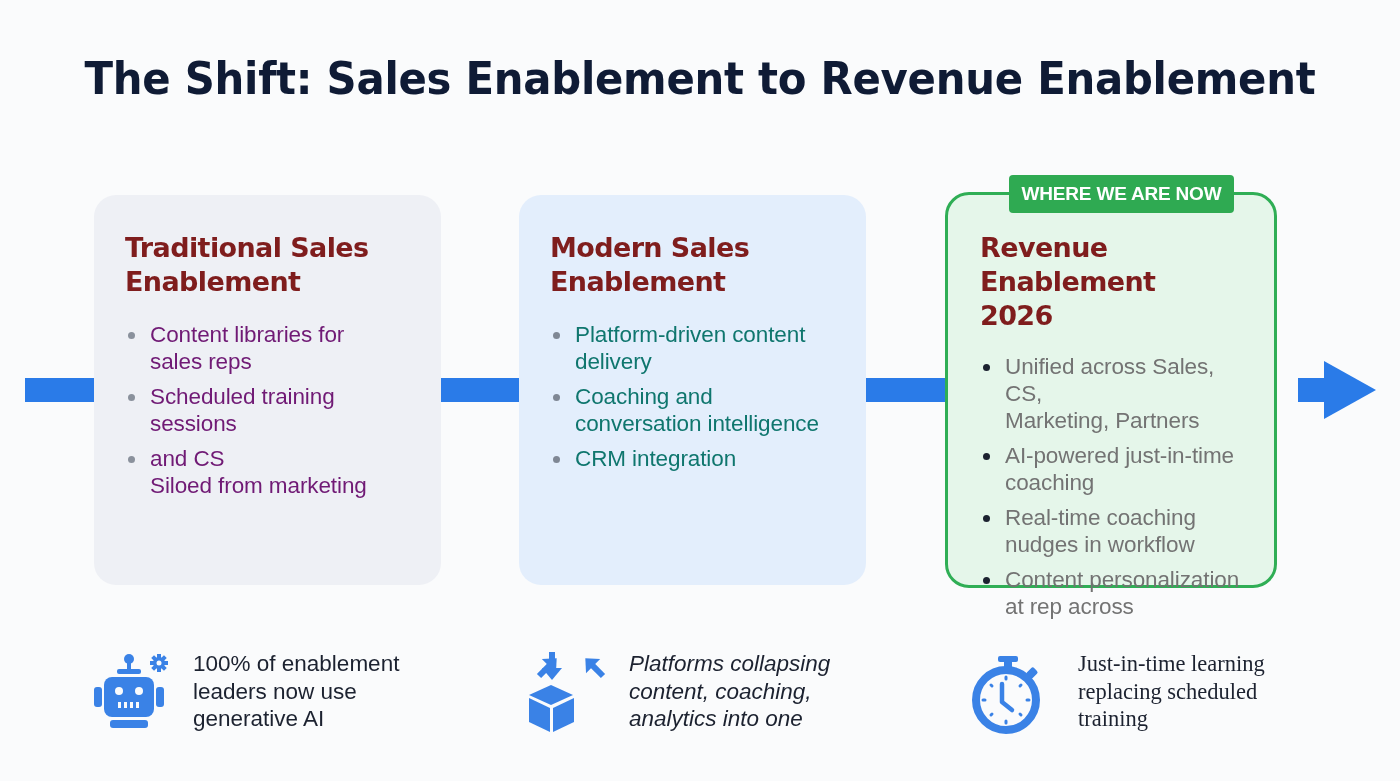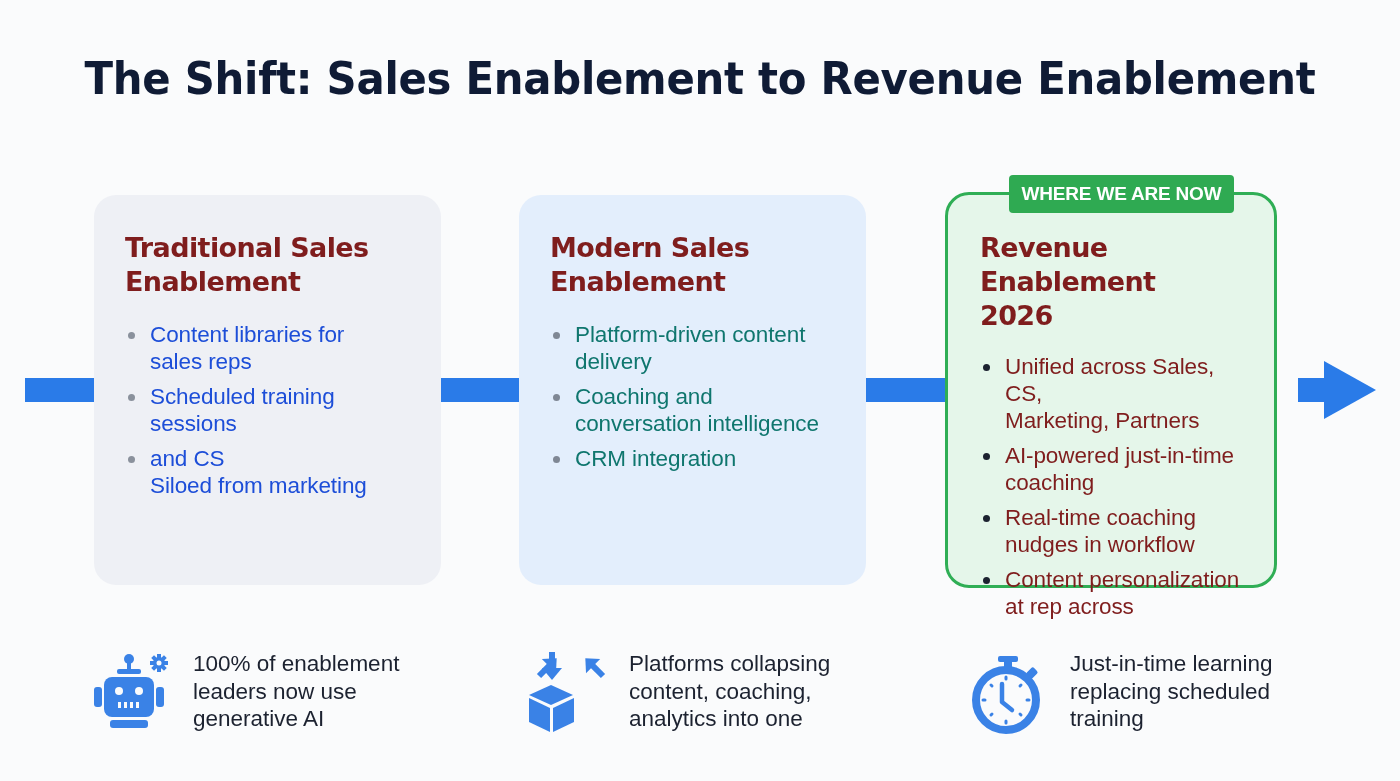--- a/index.html
+++ b/index.html
@@ -38,42 +38,42 @@
     letter-spacing: -0.6px; margin: 0;
   }
   .card-list { list-style: none; margin: 22px 0 0 0; padding: 0; }
   .card-list li {
     position: relative; padding-left: 25px; font-size: 22.5px; line-height: 27px;
     margin-bottom: 8px; letter-spacing: -0.1px;
   }
   .card-list li .dot {
     position: absolute; left: 3px; top: 11px; width: 7px; height: 7px; border-radius: 50%;
   }
-  .card-1 .card-list li { color: #1d4ed8; }
+  .card-1 .card-list li { color: #701a75; }
   .card-1 .card-list li .dot { background: #8a919c; }
   .card-2 .card-list li { color: #0f766e; }
   .card-2 .card-list li .dot { background: #7f8794; }
-  .card-3 .card-list li { color: #7f1d1d; }
+  .card-3 .card-list li { color: #737373; }
   .card-3 .card-list li .dot { background: #1c2230; }
   .card-3 .card-list { margin-top: 20px; }
   .badge {
     position: absolute; left: 1009px; top: 175px; width: 225px; height: 38px;
     background: #2faa52; border-radius: 4px; color: #ffffff;
     font-weight: 700; font-size: 19px; line-height: 38px; text-align: center;
     letter-spacing: -0.2px;
   }
   .stat { position: absolute; top: 650px; }
   .stat .icon { position: absolute; left: 0; top: 0; }
   .stat .text {
     position: absolute; top: 0; font-size: 22.5px; line-height: 27.5px; color: #1c2230;
     white-space: nowrap;
   }
   .stat-1 { left: 92px; } .stat-1 .text { left: 101px; }
-  .stat-2 { left: 526px; } .stat-2 .text { left: 103px; }
-  .stat-3 { left: 966px; } .stat-3 .text { left: 104px; }
+  .stat-2 { left: 526px; } .stat-2 .text { left: 103px; font-style: italic; }
+  .stat-3 { left: 966px; } .stat-3 .text { left: 112px; font-family: Liberation Serif, serif; }
   .stat .text span { display: block; }
 </style>
 </head>
 <body>
 
 <h1 class="title" style="margin:0;">The Shift: Sales Enablement to Revenue Enablement</h1>
 
 <div>
   <div class="flow-line" style="left:25px;width:69px;"></div>
   <div class="flow-line" style="left:441px;width:78px;"></div>

